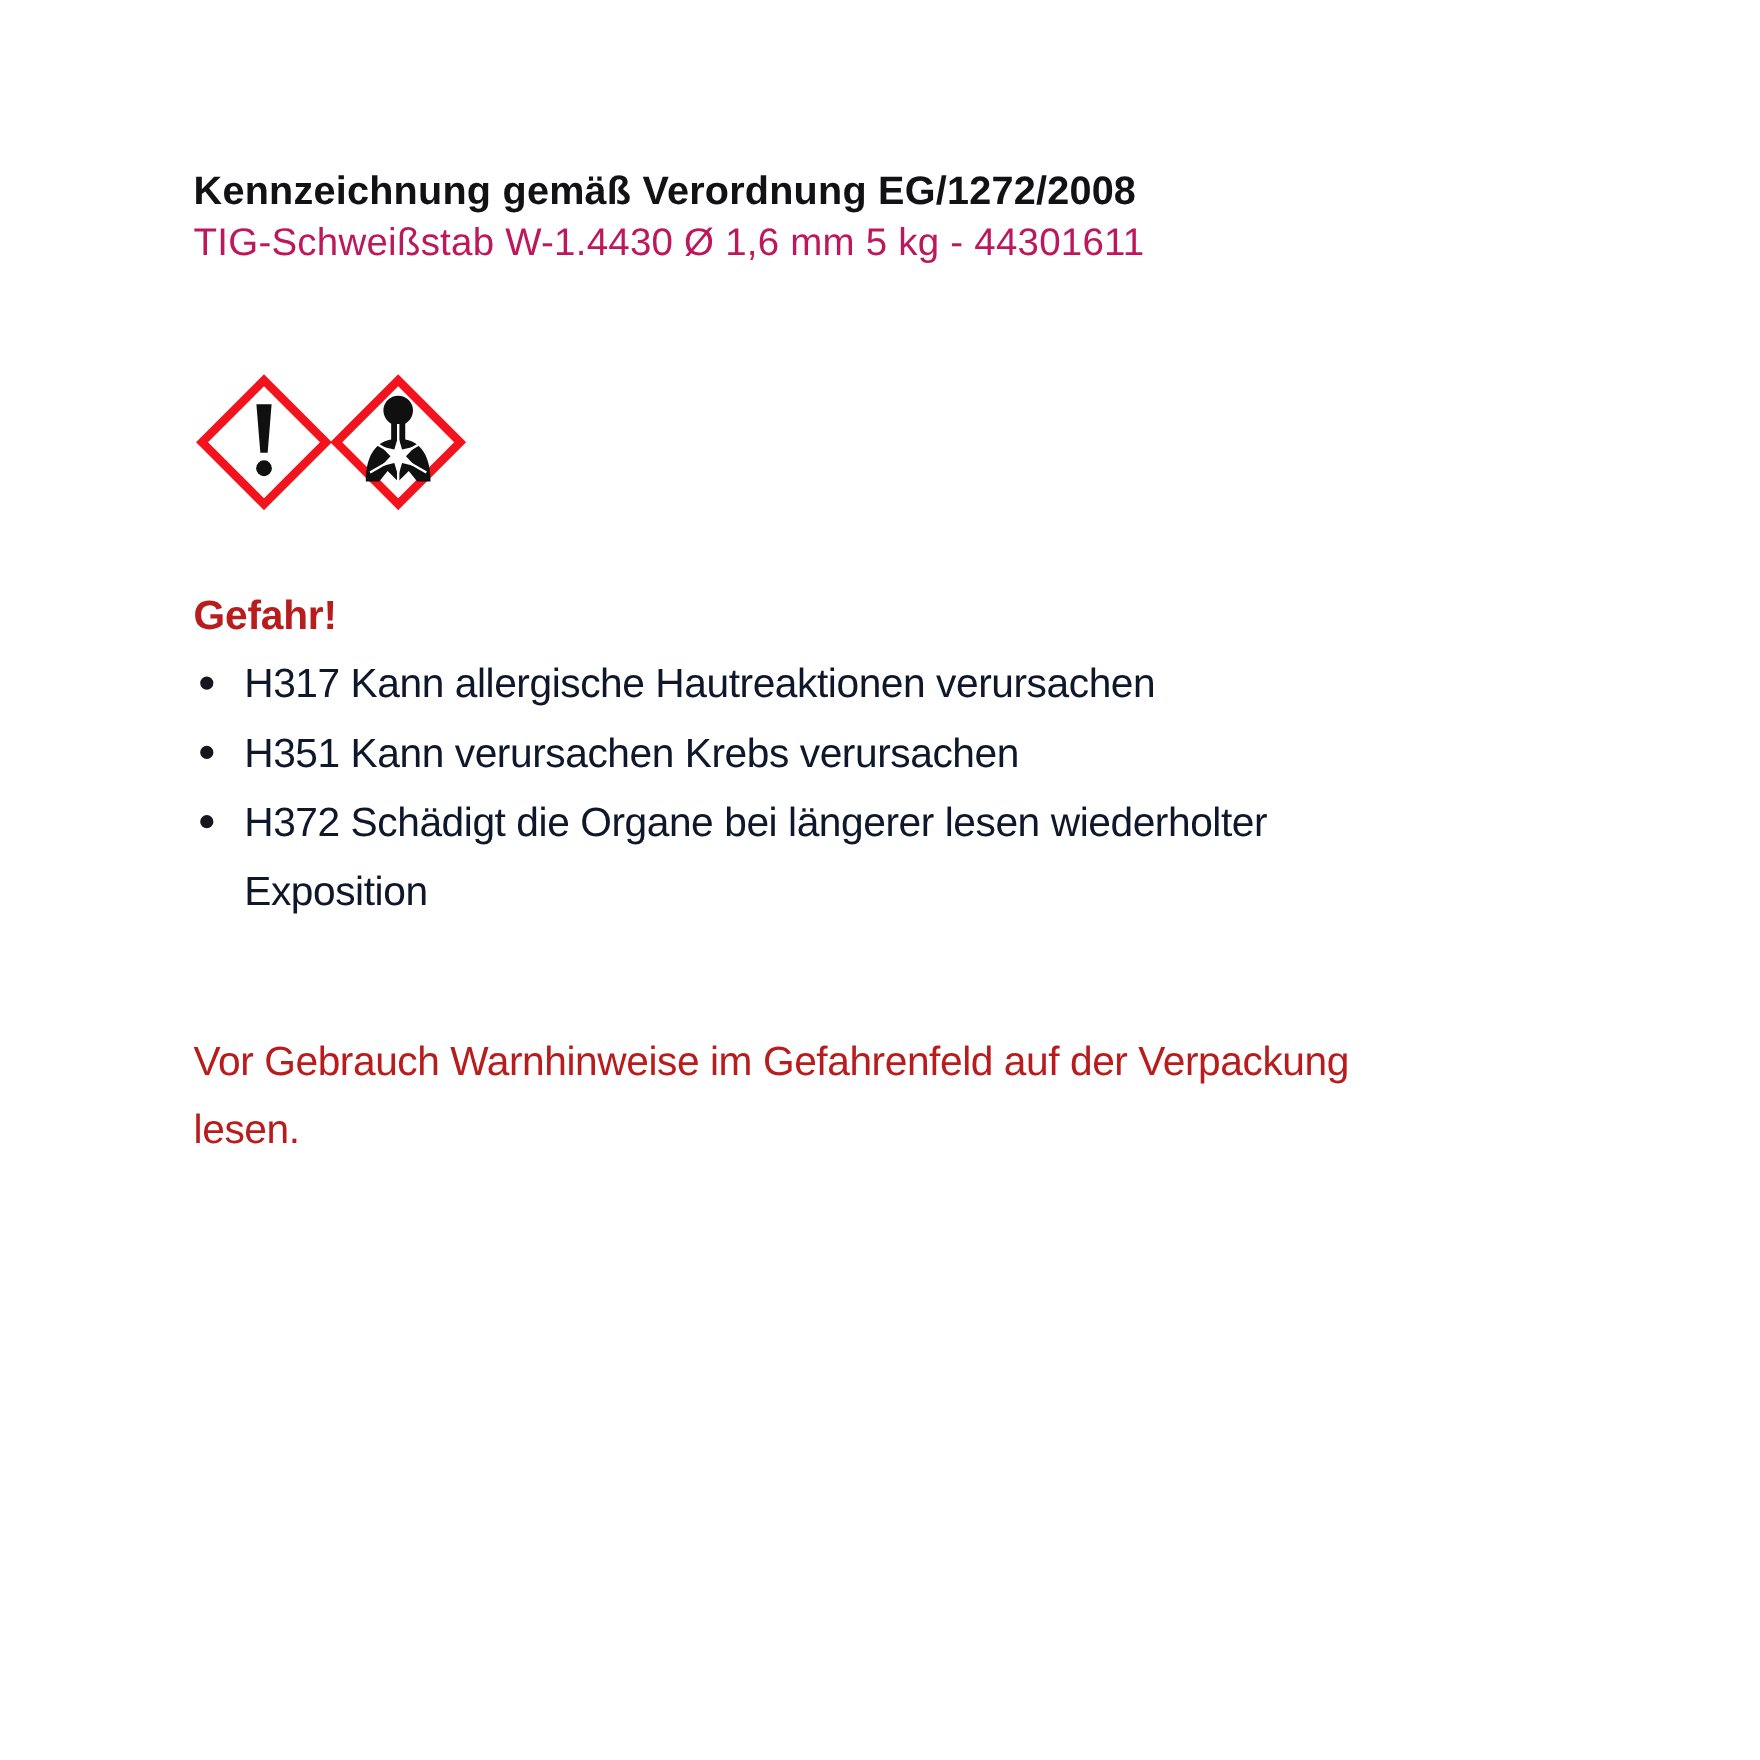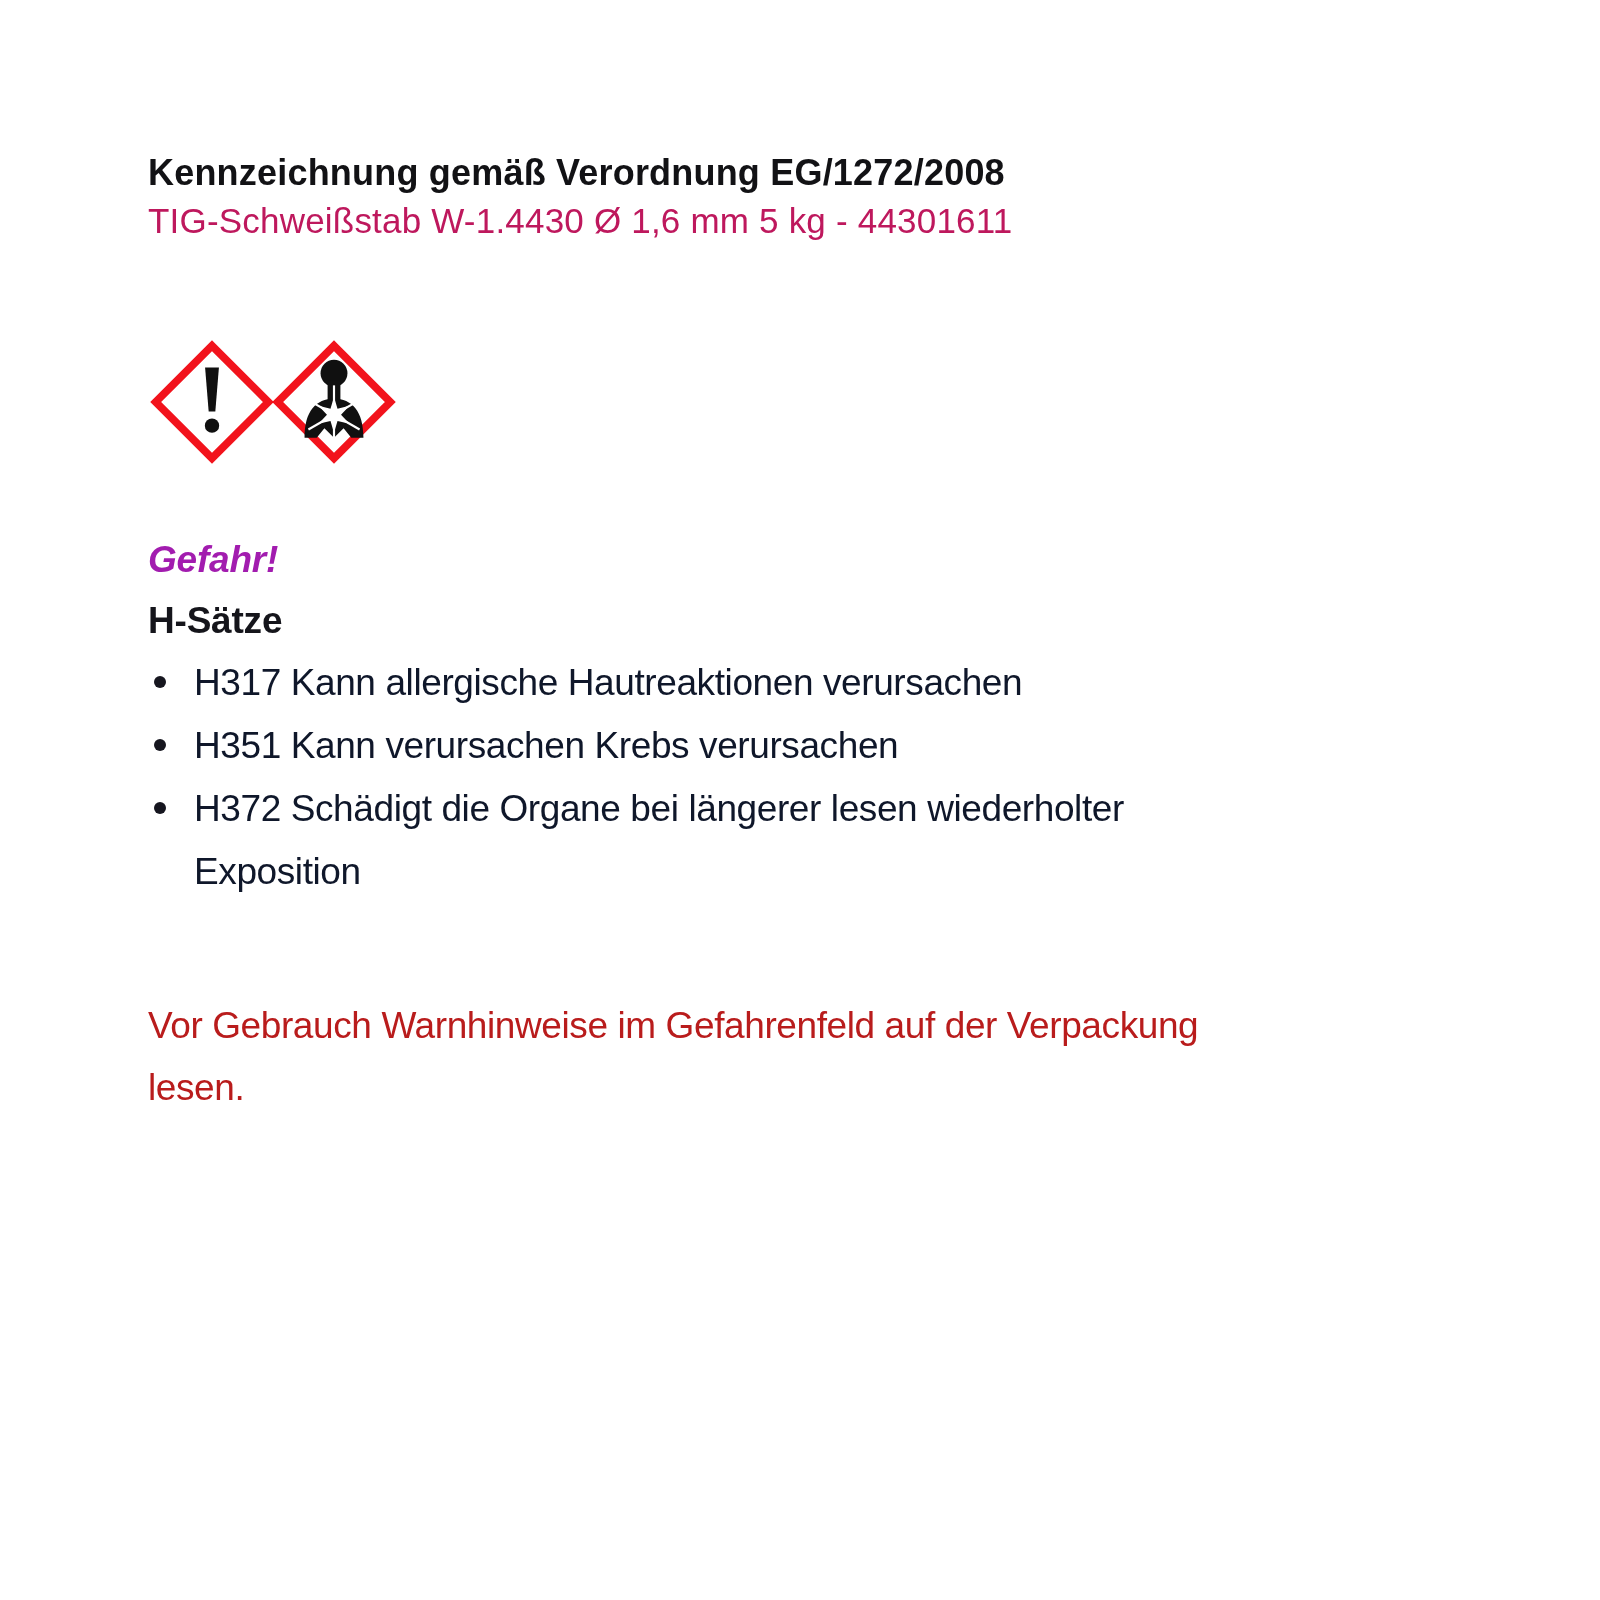--- a/index.html
+++ b/index.html
@@ -2,38 +2,38 @@
 <html lang="de"><head>
 <meta charset="utf-8">
 <style>
   * { margin:0; padding:0; box-sizing:border-box; }
   html,body { background:#ffffff; }
   body {
     width:1600px; height:1600px; position:relative; overflow:hidden;
     font-family:"Liberation Sans", sans-serif;
     color:#17171d;
   }
-  .doc { position:absolute; left:148px; top:150px; width:1300px; }
+  .doc { position:absolute; left:176px; top:150px; width:1300px; }
 
   .title {
     font-size:36px; font-weight:700; color:#121215;
     line-height:1.28; letter-spacing:0.2px;
   }
   .subtitle {
     font-size:35px; font-weight:400; color:#be185d;
     line-height:1.3; margin-top:2px; letter-spacing:0.2px;
   }
 
   .pictos { margin-top:94px; display:flex; align-items:center; }
   .picto  { width:128px; height:128px; display:block; }
   .picto + .picto { margin-left:-6px; }
 
   .signal {
-    margin-top:72px; font-size:37px; font-weight:700; color:#a21caf;
-    line-height:1.2; letter-spacing:-0.2px;font-style:italic;
+    margin-top:72px; font-size:37px; font-weight:700; color:#b91c1c;
+    line-height:1.2; letter-spacing:-0.2px;
   }
   .h-head {
     margin-top:17px; font-size:37px; font-weight:700; color:#15151b;
     line-height:1.2; letter-spacing:-0.2px;
   }
 
   ul.h-list {
     list-style:none; margin-top:8px; padding-left:46px;
     width:1106px; font-size:37px; line-height:63px;
     color:#0f172a; letter-spacing:-0.4px;
@@ -81,21 +81,20 @@
         <line x1="50" y1="60" x2="50" y2="83"></line>
         <line x1="50" y1="60" x2="70" y2="71.5"></line>
         <line x1="50" y1="60" x2="70" y2="48.5"></line>
       </g>
       <polygon fill="#ffffff" points="50,46 47.25,55.24 37.88,53 44.5,60 37.88,67 47.25,64.76 50,74 52.75,64.76 62.12,67 55.5,60 62.12,53 52.75,55.24"></polygon>
     </svg>
   </div>
 
   <p class="signal">Gefahr!</p>
 
-  <p class="h-head">H-Sätze</p>
 
   <ul class="h-list">
     <li>H317 Kann allergische Hautreaktionen verursachen</li>
     <li>H351 Kann verursachen Krebs verursachen</li>
     <li>H372 Schädigt die Organe bei längerer lesen wiederholter Exposition</li>
   </ul>
 
   <p class="warning">Vor Gebrauch Warnhinweise im Gefahrenfeld auf der Verpackung lesen.</p>
 
 </div>

